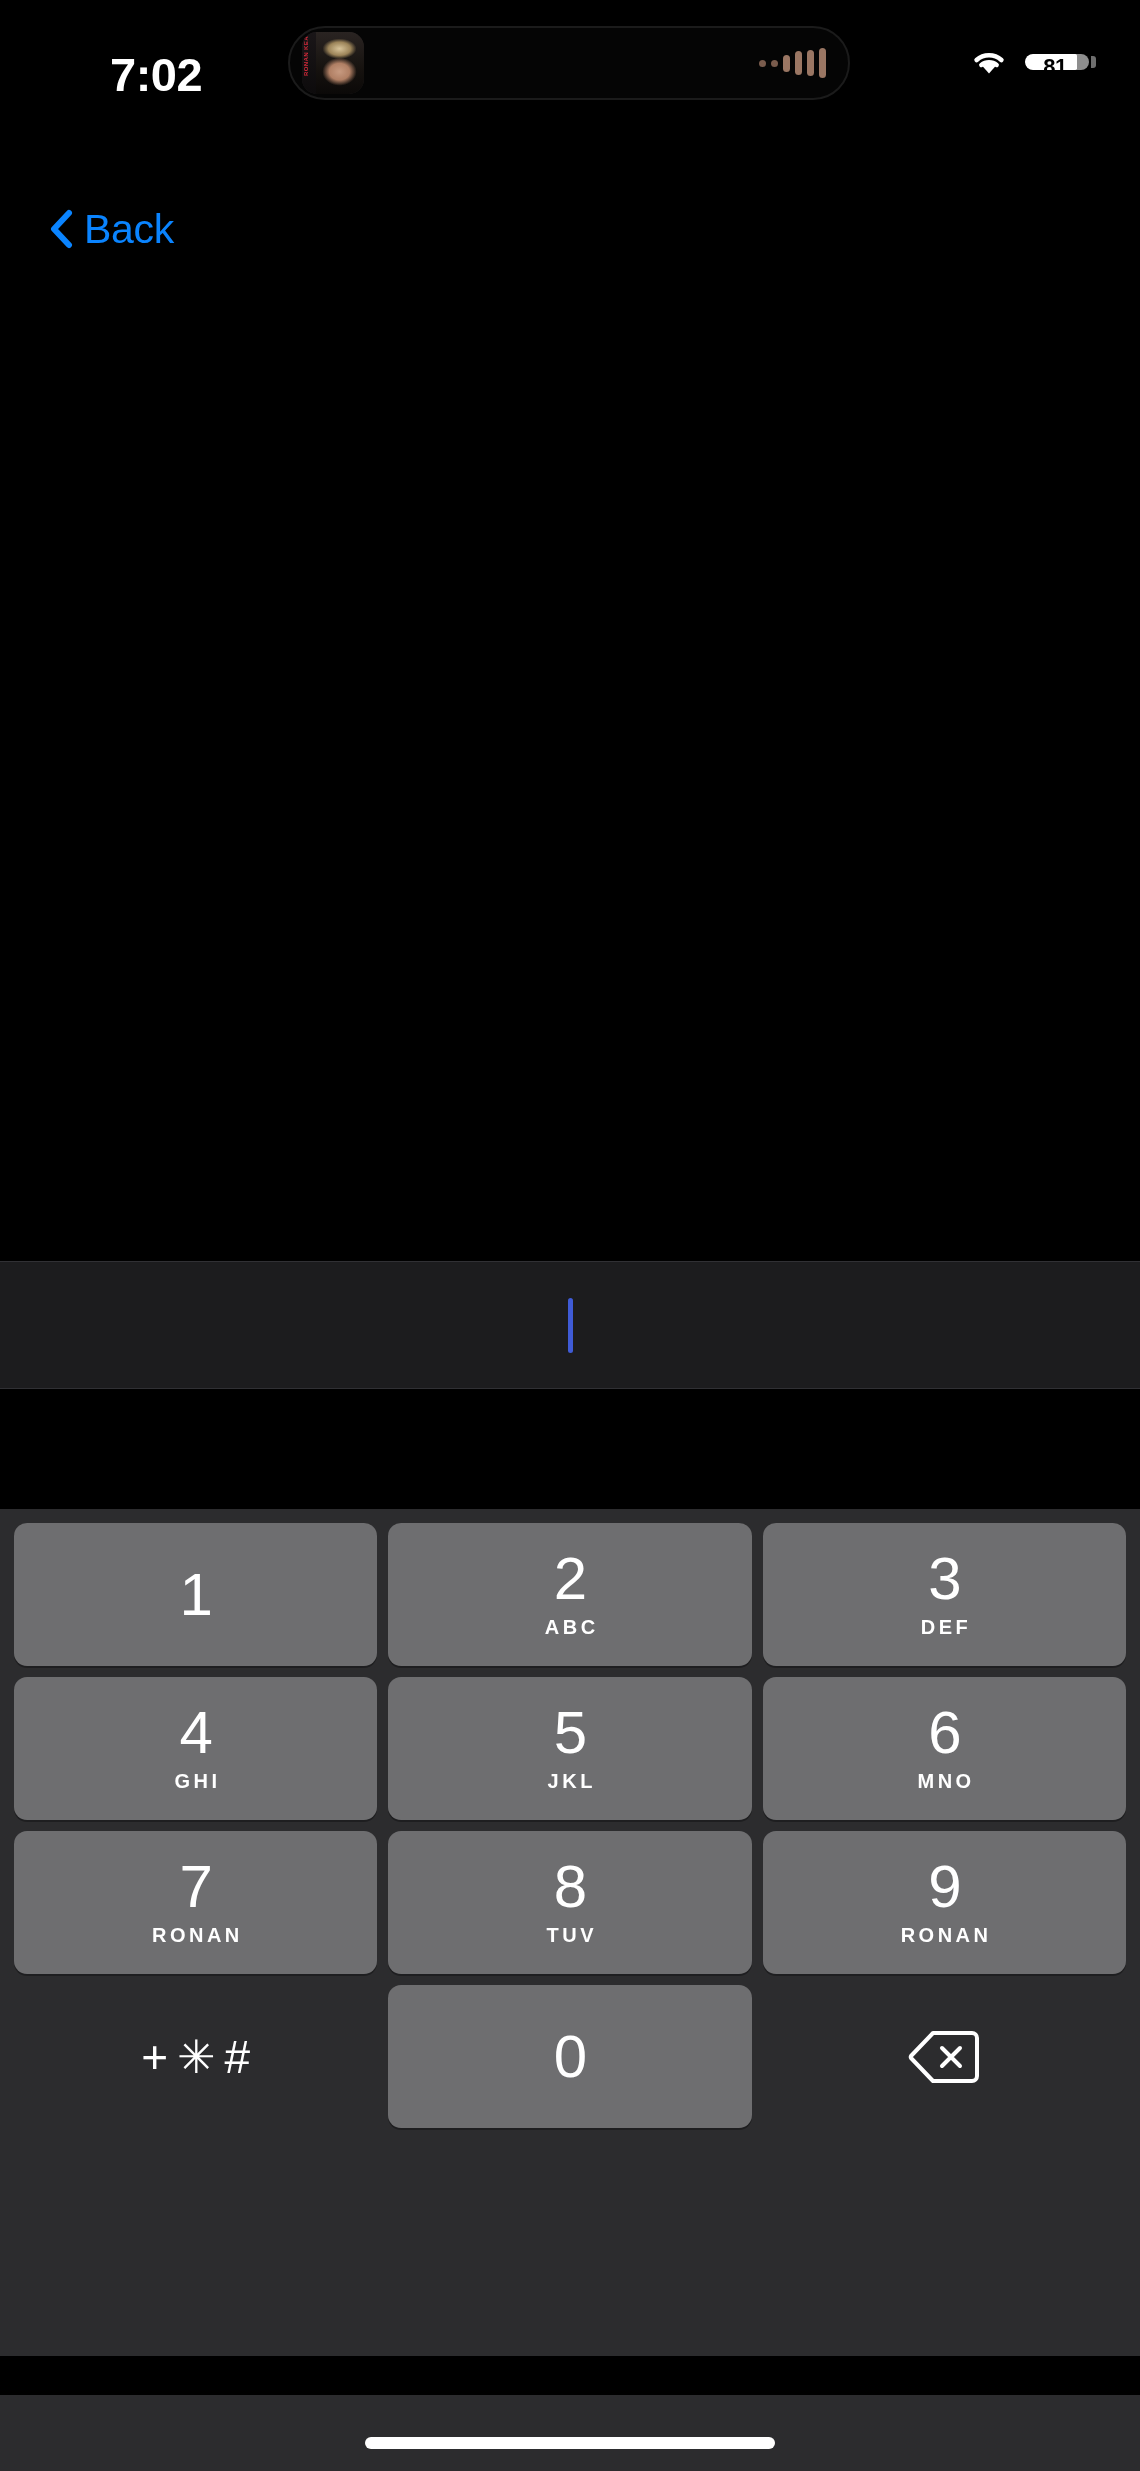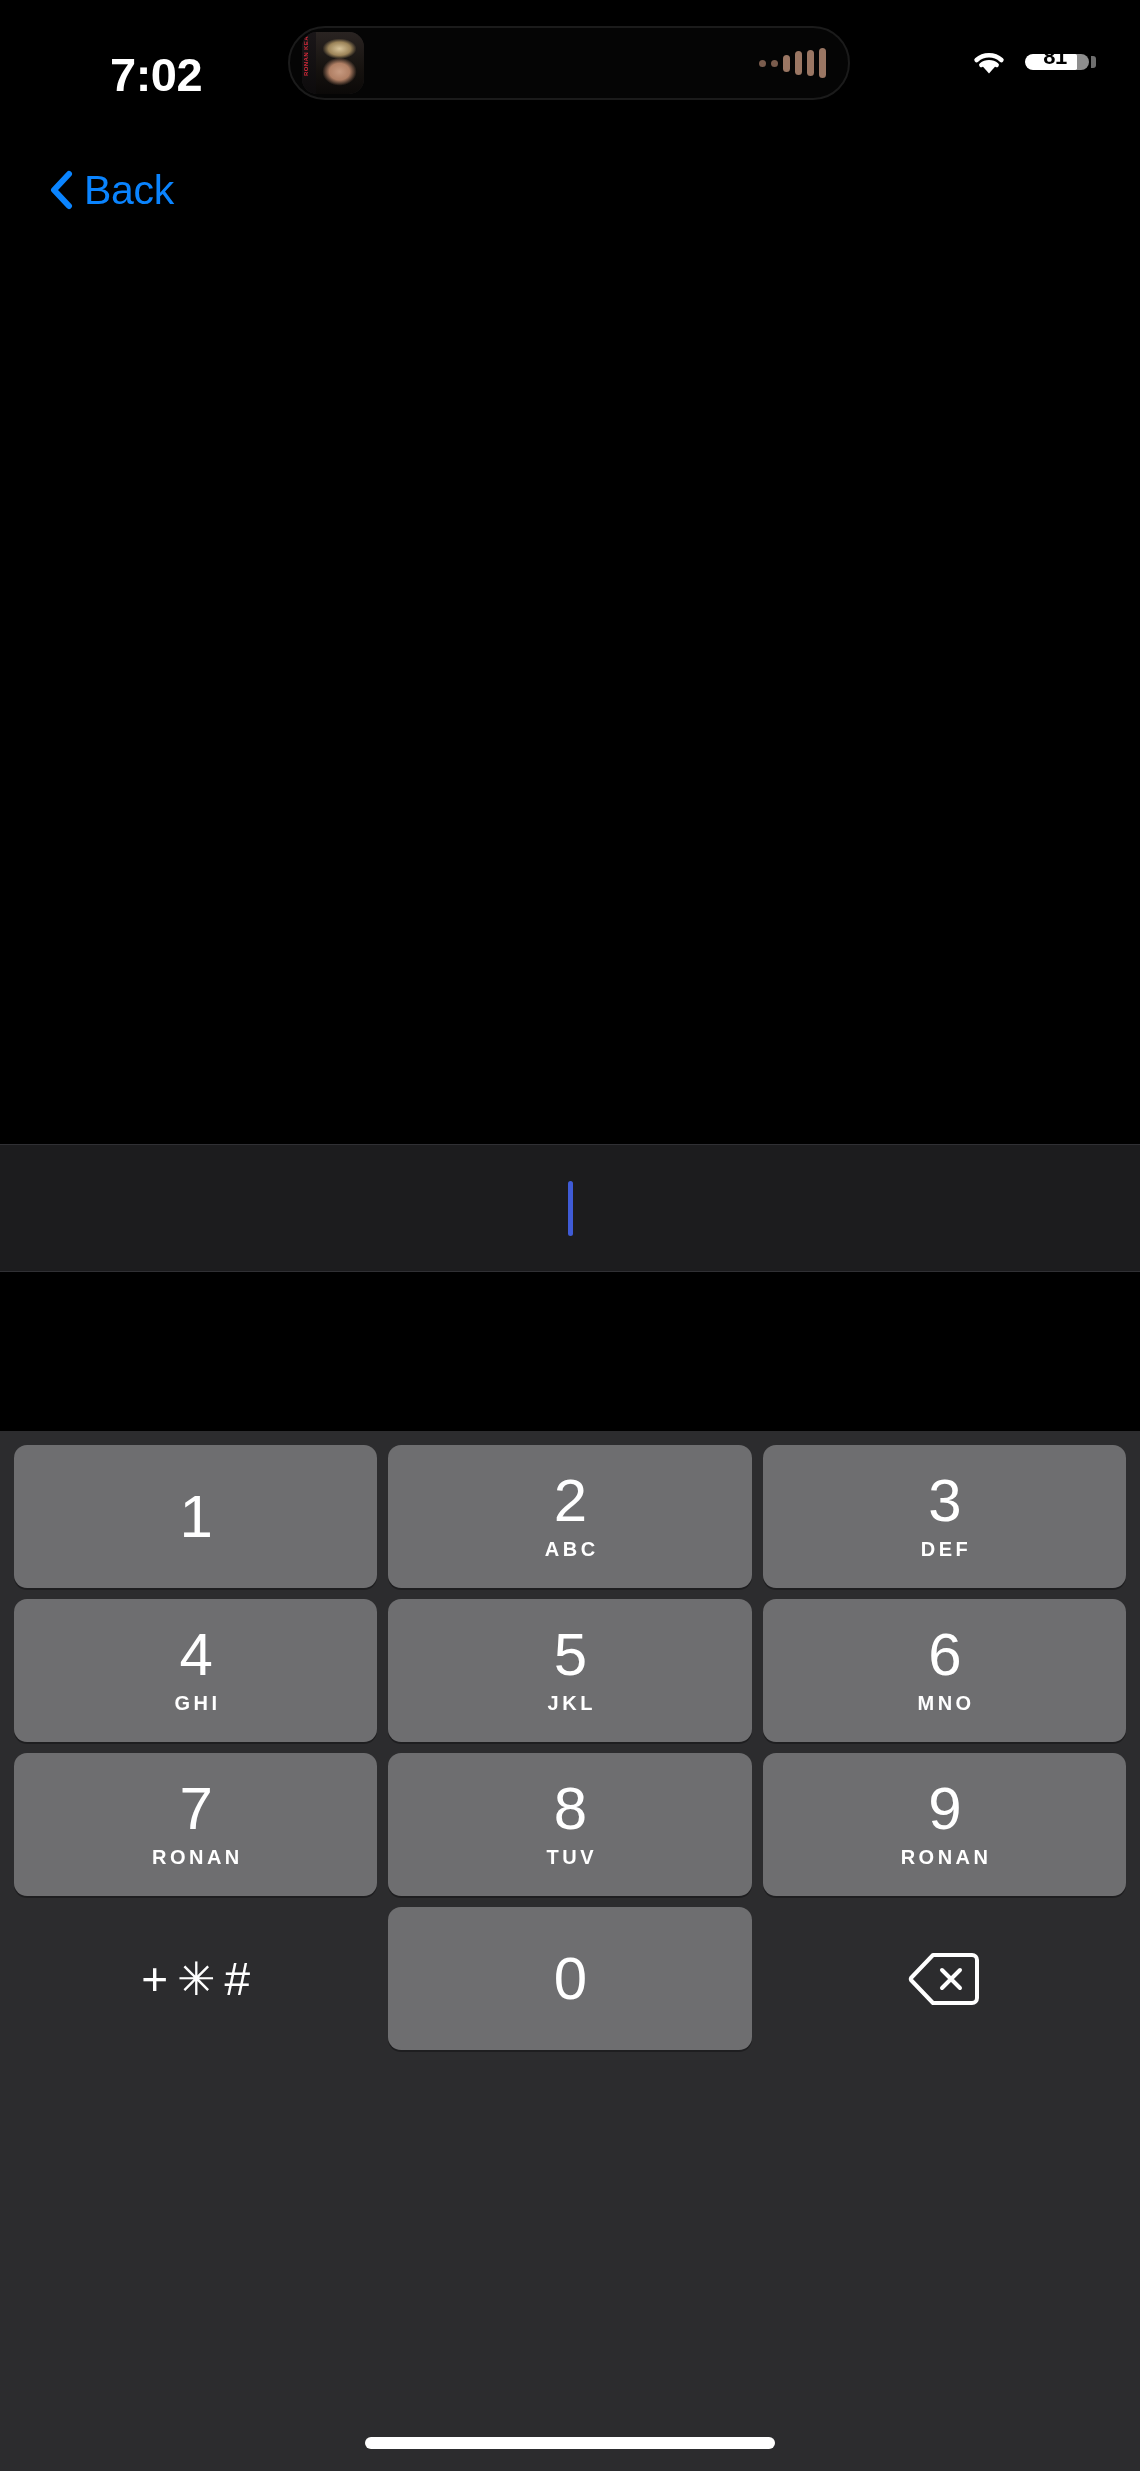--- a/index.html
+++ b/index.html
@@ -9,20 +9,21 @@
     font-family:"Liberation Sans", sans-serif;
     overflow:hidden;
     -webkit-font-smoothing:antialiased;
   }
   #screen{
     position:relative;
     width:1140px; height:2471px;
     background:#000;
     display:flex;
     flex-direction:column;
+    gap:39px;
   }
 
   
   .statusbar{
     position:relative;
     height:140px;
     flex:0 0 140px;
     background:#000;
   }
   .status-time{
@@ -111,21 +112,22 @@
     display:flex;
     align-items:center;
   }
   .battery-body{
     width:64px; height:16px;
     border-radius:9px;
     background:#8e8e8e;
     position:relative;
     overflow:hidden;
     display:flex;
-    align-items:flex-end;
+    align-items:flex-start;
+    text-decoration:underline;
   }
   .battery-fill{
     position:absolute;
     left:0; top:0; bottom:0;
     width:81%;
     background:#ffffff;
     border-radius:9px 2px 2px 9px;
   }
   .battery-level{
     position:relative;

